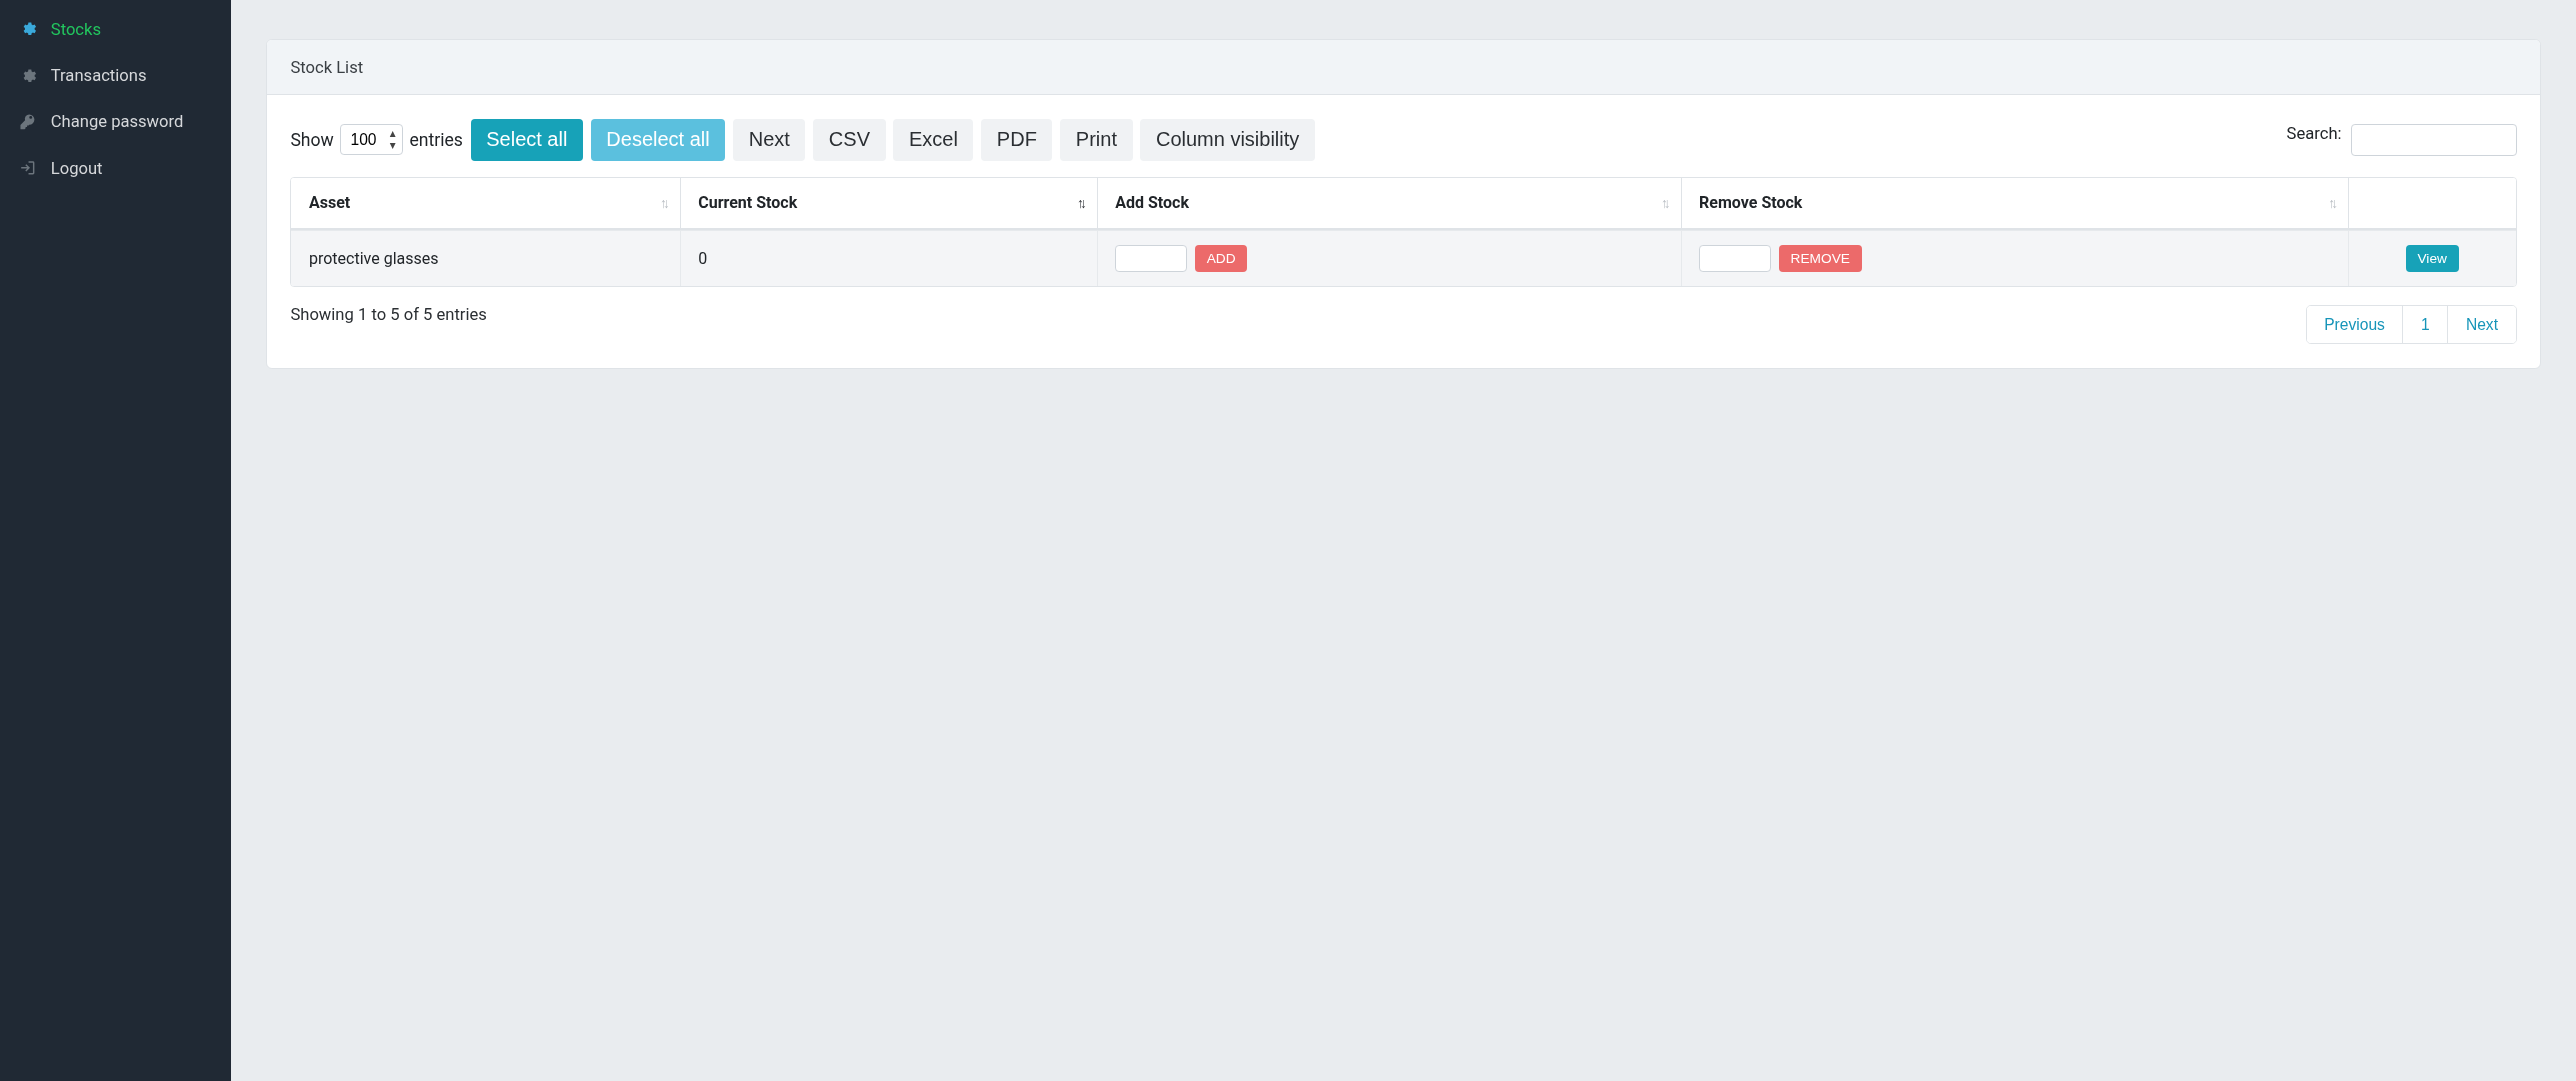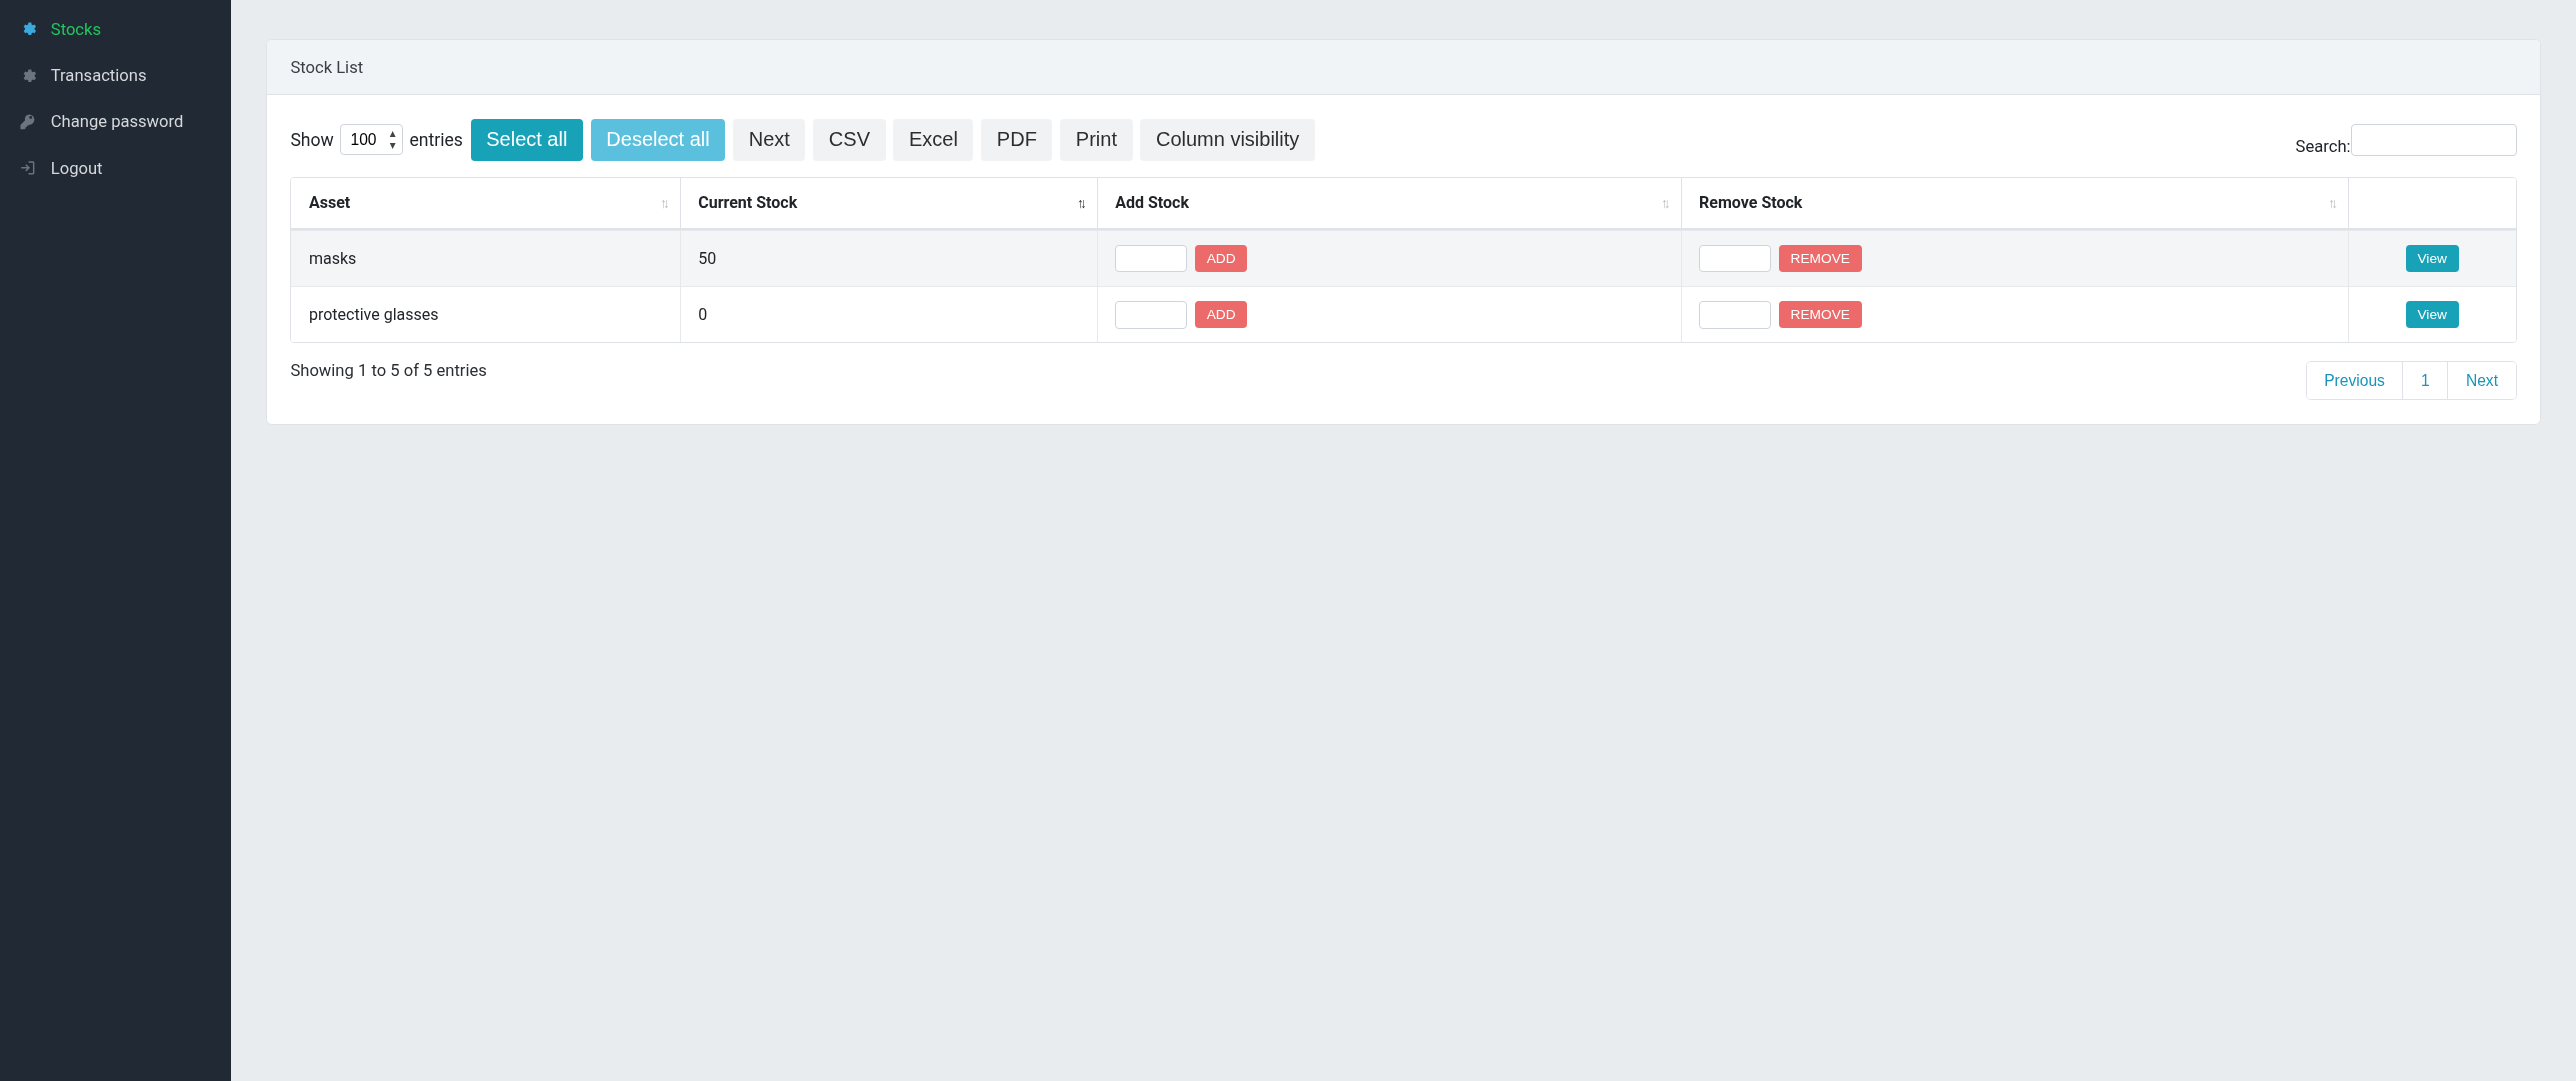--- a/index.html
+++ b/index.html
@@ -85,22 +85,22 @@
     font-size: 20px;
     cursor: pointer;
     background: #f0f2f4;
     color: #2b2f33;
   }
   .btn-info { background: #17a2b8; color: #fff; }
   .btn-info-light { background: #5bc0de; color: #fff; }
   .search-wrap {
     margin-left: auto;
     display: flex;
-    align-items: flex-end;
-    gap: 0;
+    align-items: flex-start;
+    gap: 9px;
     font-size: 16.6px;
   }
   .search-input {
     border: 1px solid #ced4da;
     border-radius: 3.9px;
     padding: 6.8px 9.8px;
     width: 166px;
     font-size: 14.6px;
   }
 
@@ -304,27 +304,20 @@
             </th>
             <th style="width:24%;">
               <span>Remove Stock</span>
               <span class="sort-indicator">↑↓</span>
             </th>
             <th style="width:6%;"></th>
           </tr>
         </thead>
         <tbody id="table-body">
             <tr>
-              <td>masks</td>
-              <td>50</td>
-              <td><input class="cell-input narrow" type="text" value="" style=""><button class="btn-sm btn-danger">ADD</button></td>
-              <td><input class="cell-input narrow" type="text" value="" style=""><button class="btn-sm btn-danger">REMOVE</button></td>
-              <td style="text-align: center;"><button class="btn-sm btn-view" style="margin-left:0">View</button></td>
-            </tr>
-            <tr>
               <td>protective glasses</td>
               <td>0</td>
               <td><input class="cell-input narrow" type="text" value="" style=""><button class="btn-sm btn-danger">ADD</button></td>
               <td><input class="cell-input narrow" type="text" value="" style=""><button class="btn-sm btn-danger">REMOVE</button></td>
               <td style="text-align: center;"><button class="btn-sm btn-view" style="margin-left:0">View</button></td>
             </tr>
           </tbody>
       </table>
 
       <div class="table-footer">

